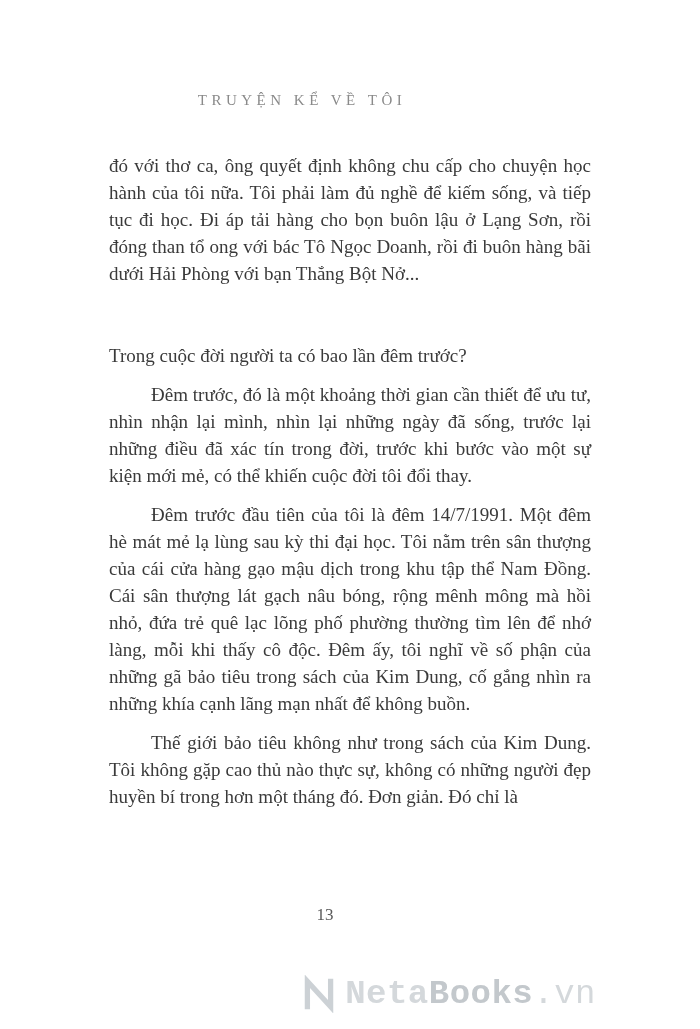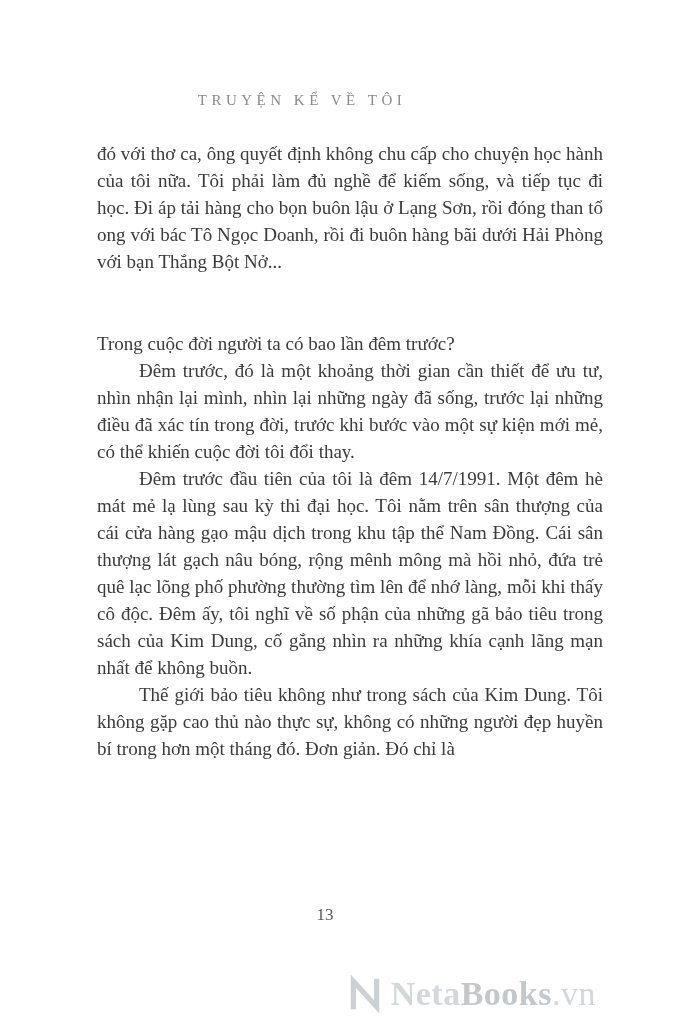--- a/index.html
+++ b/index.html
@@ -32,21 +32,21 @@
     top: 140px;
     left: 97px;
     width: 506px;
     font-size: 19px;
     line-height: 27px;
     color: #3a3a3a;
     text-align: justify;
     text-justify: inter-word;
   }
   .para {
-    margin: 0;
+    margin: 12px;
     padding: 0;
     text-indent: 42px;
   }
   .para.no-indent { text-indent: 0; }
   .para.section-gap { margin-top: 55px; }
   .para em { font-style: italic; }
   .page-number {
     position: absolute;
     top: 905px;
     left: 0;
@@ -63,21 +63,21 @@
     display: flex;
     align-items: center;
     gap: 7px;
     user-select: none;
   }
   .wm-logo {
     display: inline-flex;
     align-items: center;
   }
   .wm-text {
-    font-family: Liberation Serif, serif;
+    font-family: Liberation Mono, monospace;
     font-weight: bold;
     font-size: 34px;
     letter-spacing: 0.5px;
     white-space: nowrap;
   }
   .wm-neta  { color: #d4d8db; }
   .wm-books { color: #c3c8cc; }
   .wm-vn    { color: #d4d8db; font-weight: normal; }
 </style>
 </head>

